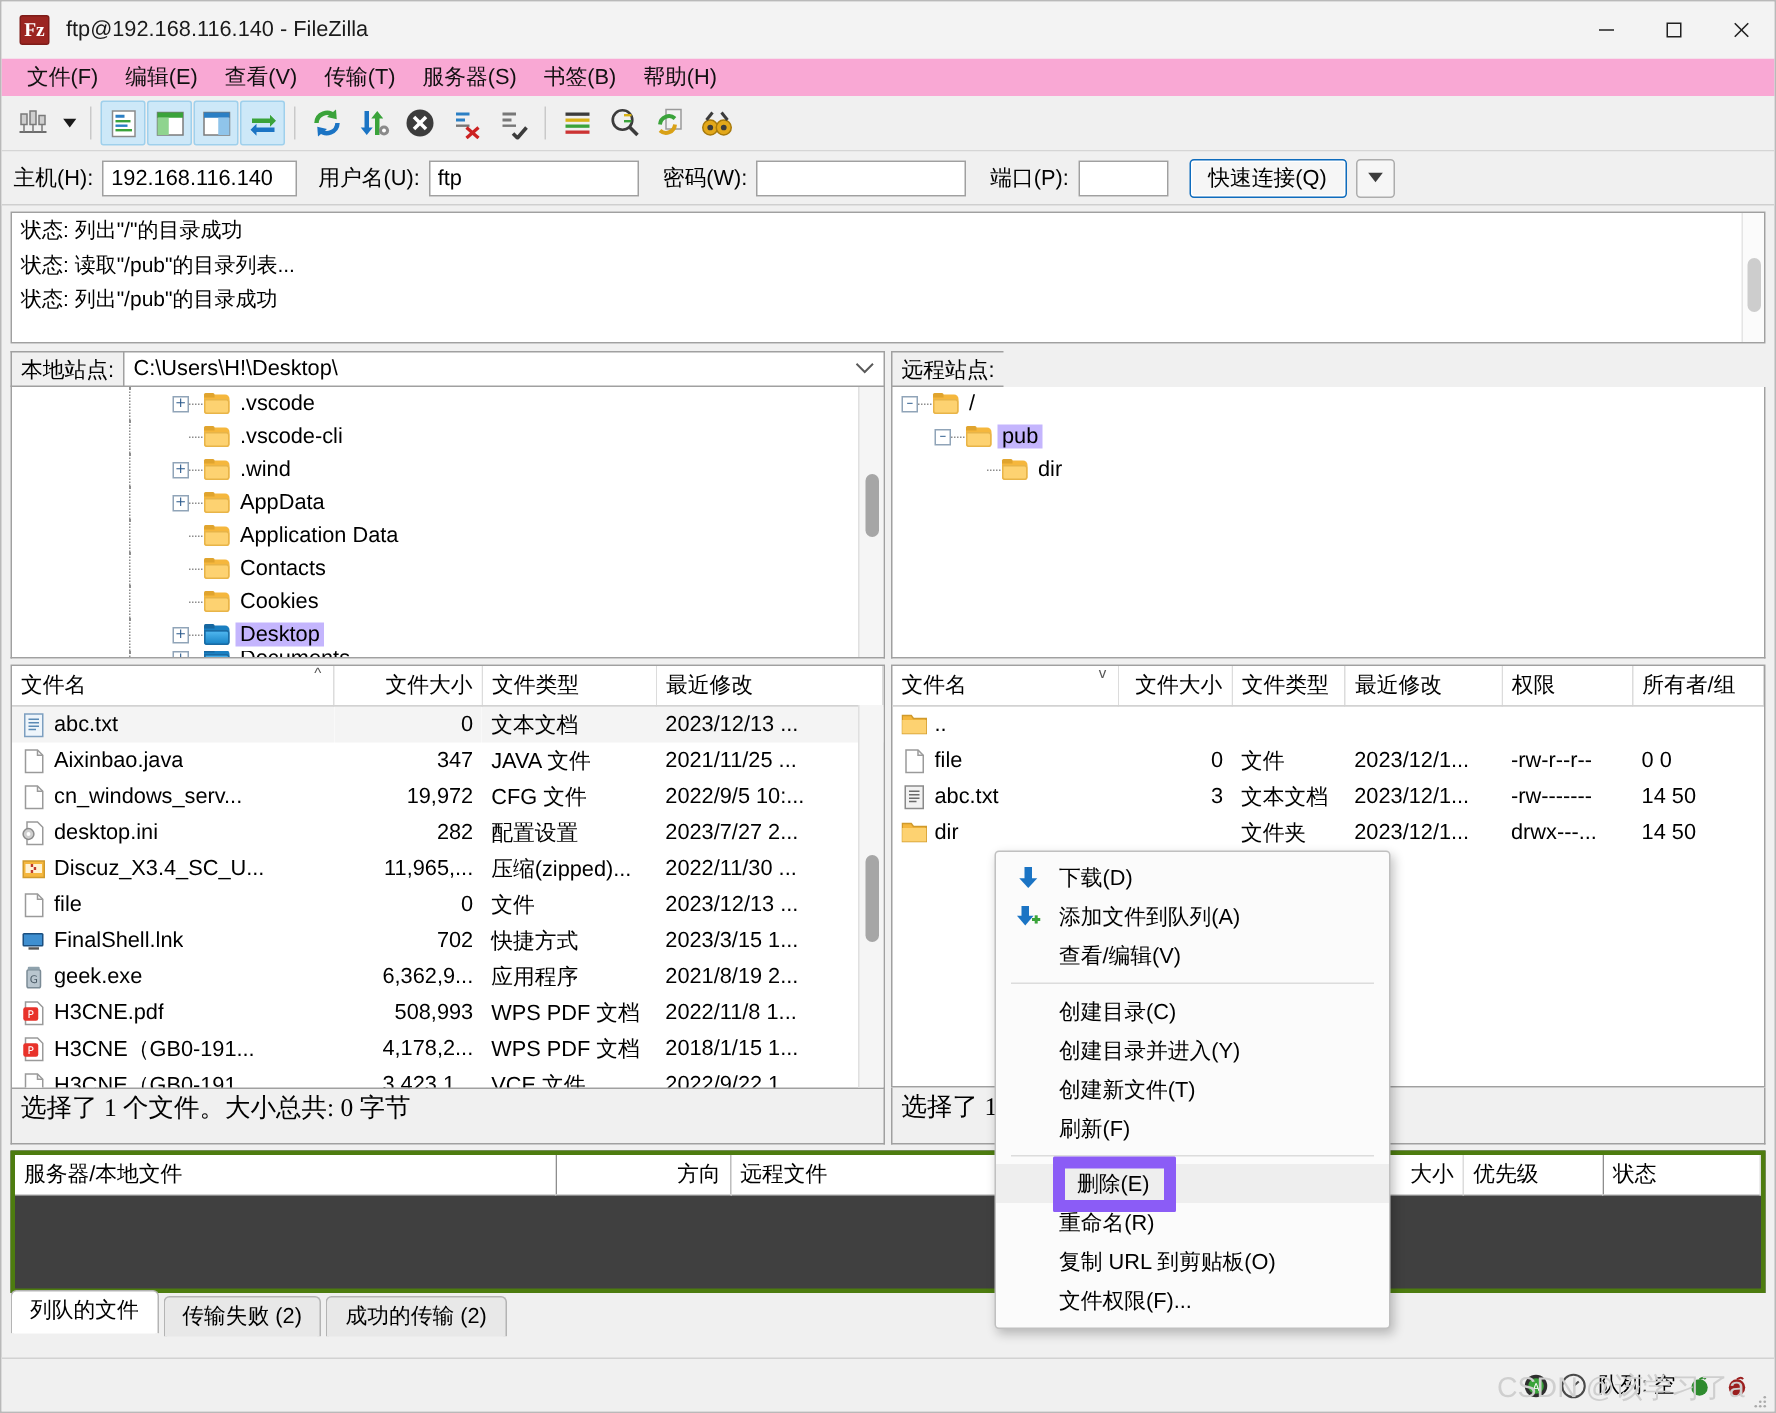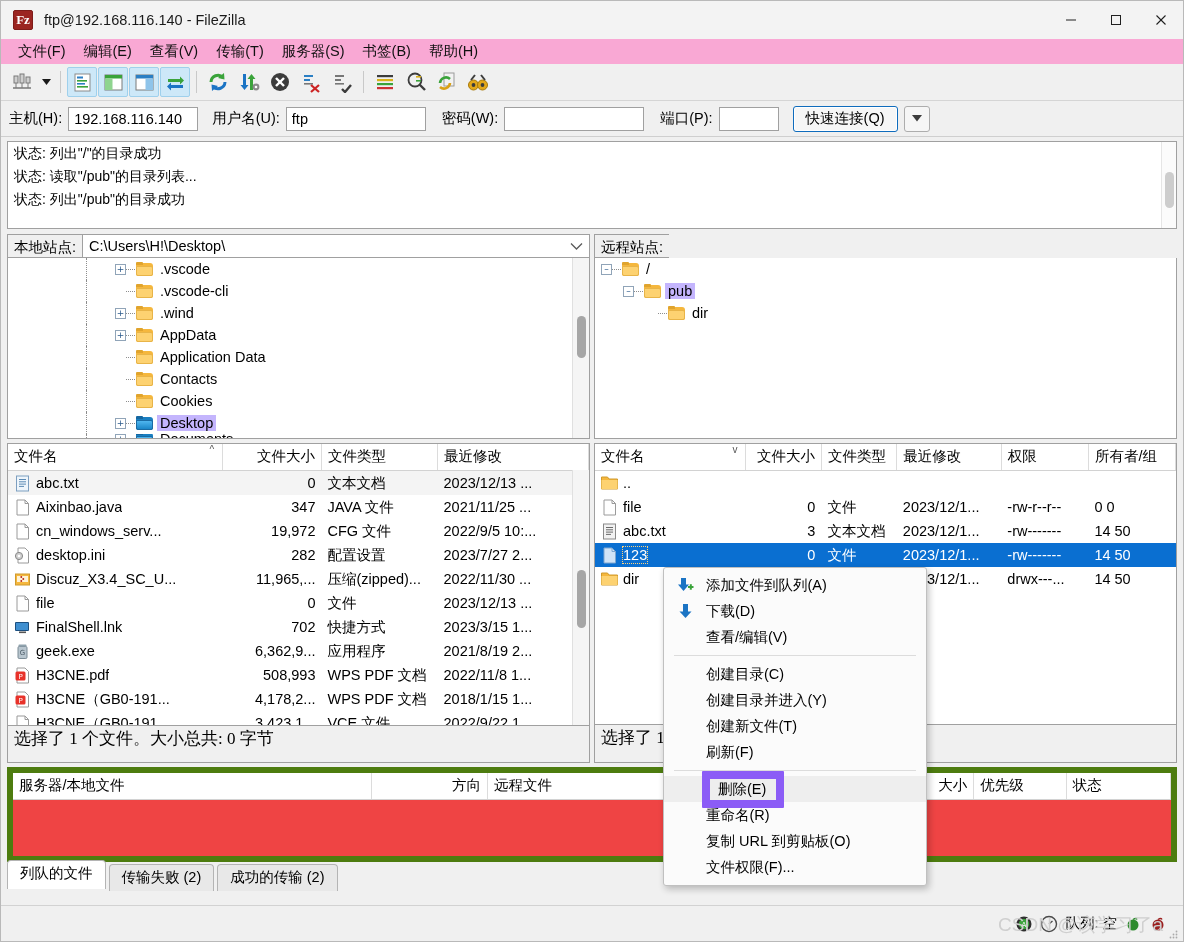--- a/index.html
+++ b/index.html
@@ -190,21 +190,21 @@
   .list-sb .thumb { position: absolute; left: 4px; width: 9px; background: #a6a6a6; border-radius: 5px; }
 
   .statusline {
     height: 38px; background: #f0f0f0; border: 1px solid #a0a0a0; border-top: none;
     font-size: 17px; padding: 2px 6px; line-height: 21px;
     white-space: nowrap; overflow: hidden; font-family: Liberation Serif, serif;
   }
 
   
   .queuewrap { margin: 4px 6px 0 6px; }
-  .queuebox { background: #ef4444; border: 6px solid #4d7c0f; height: 95px; overflow:hidden; }
+  .queuebox { background: #404040; border: 3px solid #4d7c0f; height: 95px; overflow:hidden; }
   table.qtable { width: 100%; border-collapse: collapse; table-layout: fixed; }
   table.qtable th {
     background: #fff; font-weight: normal; font-size: 14.5px; text-align: left;
     padding: 3px 6px 4px 6px; height: 26px;
     border-right: 1px solid #dcdcdc; border-bottom: 1px solid #d2d2d2;
     white-space: nowrap; overflow: hidden;
   }
   table.qtable th.num { text-align: right; }
 
   .tabsrow { display: flex; align-items: flex-end; height: 27px; margin: 0 6px; padding-top: 2px;}
@@ -884,36 +884,20 @@
                       <line x1="5" y1="4.5" x2="12" y2="4.5" stroke="#6a6a6a"></line>
                       <line x1="5" y1="6.8" x2="12" y2="6.8" stroke="#6a6a6a"></line>
                       <line x1="5" y1="9.1" x2="12" y2="9.1" stroke="#6a6a6a"></line>
                       <line x1="5" y1="11.4" x2="10" y2="11.4" stroke="#6a6a6a"></line>
                     </svg>
                 </span>
                   <span class="fi-name">abc.txt</span>
               </td>
               <td class="num">3</td>
               <td>文本文档</td>
-              <td>2023/12/1...</td>
-              <td>-rw-------</td>
-              <td>14 50</td>
-            </tr>
-            <tr class="selrow">
-              <td class="namecell">
-                <span class="fi">
-                  <svg width="17" height="17" viewBox="0 0 17 17">
-                      <path d="M3,1 h8 l3.5,3.5 v11.5 h-11.5 z" fill="#cfe3f7" stroke="#7ca6d0"></path>
-                      <path d="M11,1 v3.5 h3.5" fill="none" stroke="#7ca6d0"></path>
-                    </svg>
-                </span>
-                  <span class="fi-name">123</span>
-              </td>
-              <td class="num">0</td>
-              <td>文件</td>
               <td>2023/12/1...</td>
               <td>-rw-------</td>
               <td>14 50</td>
             </tr>
             <tr>
               <td class="namecell">
                 <span class="fi">
                   <svg width="17" height="15" viewBox="0 0 17 15">
                       <path d="M0.5,2 h6 l1.5,2 h8.5 v10 h-16 z" fill="#f5b73d" stroke="#d09a2c"></path>
                       <path d="M0.5,5 h16 v9 h-16 z" fill="#fdd271"></path>
@@ -1002,39 +986,39 @@
           <circle cx="5.5" cy="8.5" r="0.9" fill="#aaa"></circle>
           <circle cx="2.5" cy="8.5" r="0.9" fill="#aaa"></circle>
         </svg>
     </span>
     <span class="watermark">CSDN @该学习了a</span>
   </div>
 
   <div class="ctxmenu">
     <div class="ctxitem">
       <span class="ic">
+        <svg width="15" height="16" viewBox="0 0 15 16">
+            <rect x="5" y="1" width="5" height="8" fill="#1b74c4"></rect>
+            <polygon points="1.5,8.5 13.5,8.5 7.5,15" fill="#1b74c4"></polygon>
+          </svg>
+      </span>
+      <span class="lbl">下载(D)</span>
+    </div>
+    <div class="ctxitem">
+      <span class="ic">
         <svg width="17" height="16" viewBox="0 0 17 16">
             <rect x="4" y="1" width="5" height="7" fill="#1b74c4"></rect>
             <polygon points="1,7.5 12,7.5 6.5,14" fill="#1b74c4"></polygon>
             <rect x="11" y="9" width="5.5" height="2" fill="#3aa33a"></rect>
             <rect x="12.8" y="7.2" width="2" height="5.5" fill="#3aa33a"></rect>
           </svg>
       </span>
       <span class="lbl">添加文件到队列(A)</span>
     </div>
     <div class="ctxitem">
-      <span class="ic">
-        <svg width="15" height="16" viewBox="0 0 15 16">
-            <rect x="5" y="1" width="5" height="8" fill="#1b74c4"></rect>
-            <polygon points="1.5,8.5 13.5,8.5 7.5,15" fill="#1b74c4"></polygon>
-          </svg>
-      </span>
-      <span class="lbl">下载(D)</span>
-    </div>
-    <div class="ctxitem">
       <span class="ic"></span>
       <span class="lbl">查看/编辑(V)</span>
     </div>
     <div class="ctxsep"></div>
     <div class="ctxitem">
       <span class="ic"></span>
       <span class="lbl">创建目录(C)</span>
     </div>
     <div class="ctxitem">
       <span class="ic"></span>

